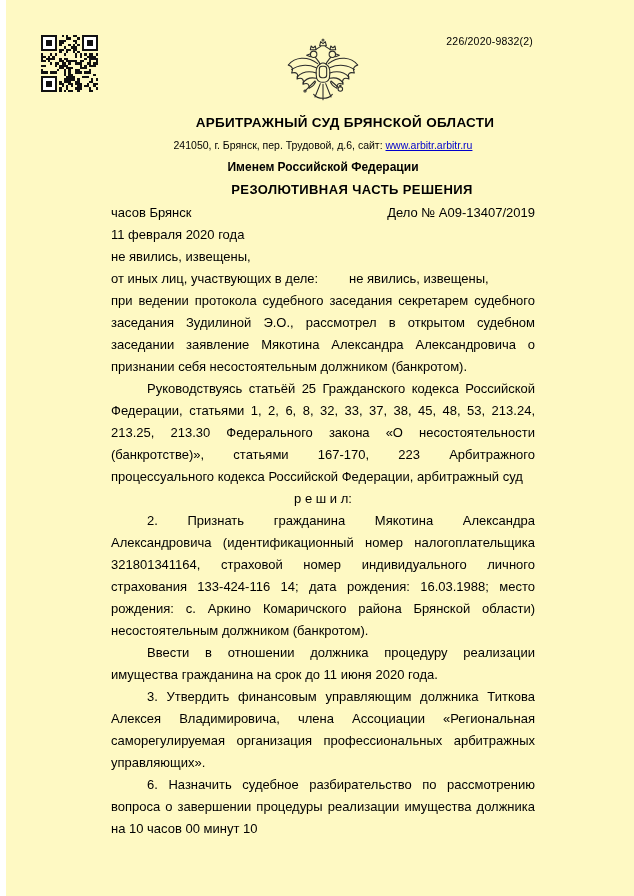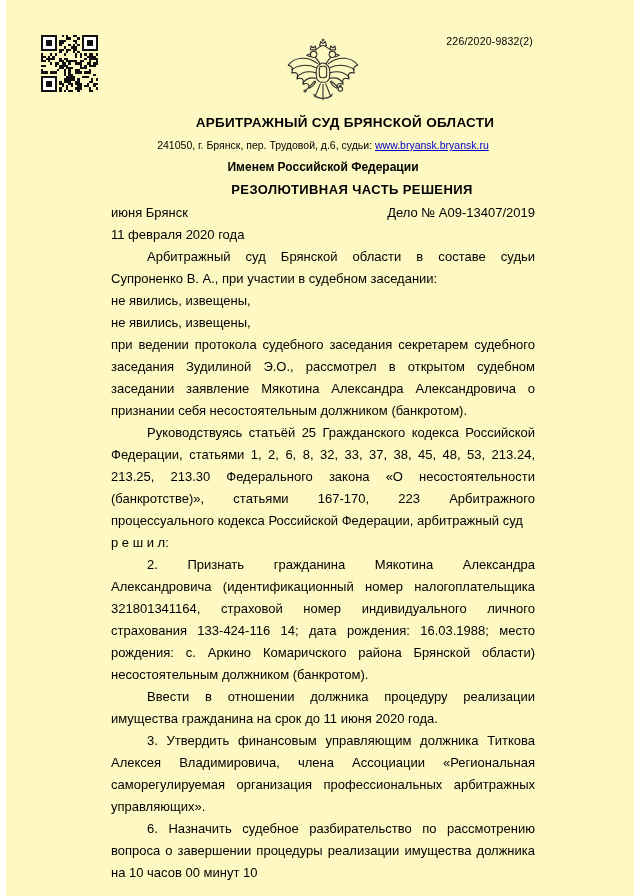--- a/index.html
+++ b/index.html
@@ -72,21 +72,21 @@
     position: absolute;
     left: 105px; right: 105px; top: 202px;
     font-size: 13px;
     line-height: 22px;
   }
   .row-meta { display: flex; justify-content: space-between; }
   .content p { margin: 0; text-align: justify; }
   .content p.indent { text-indent: 36px; }
   .party-row { display: flex; }
   .party-row .label { flex: 0 0 238px; }
-  .resolved { text-align: left; }
+  .resolved { text-align: center; }
 </style>
 </head>
 <body>
 
 <div class="page">
 
   <div class="qr">
     <svg id="qr-svg" viewBox="0 0 25 25" shape-rendering="crispEdges" aria-hidden="true">
         <rect x="9" y="0" width="1" height="1" fill="#111"></rect>
         <rect x="11" y="0" width="1" height="1" fill="#111"></rect>
@@ -339,40 +339,40 @@
         <path d="M72 64 L82.5 73"></path>
         <circle cx="86" cy="76" r="3.4"></circle>
         <path d="M86 72.6 v-2.6 M84.6 71.3 h2.8"></path>
       </g>
     </svg>
   </div>
 
   <div class="court-name">АРБИТРАЖНЫЙ СУД БРЯНСКОЙ ОБЛАСТИ</div>
 
   <div class="address">
-    <span>241050, г. Брянск, пер. Трудовой, д.6, судьи: </span><a class="site">www.bryansk.bryansk.ru</a>
+    <span>241050, г. Брянск, пер. Трудовой, д.6, сайт: </span><a class="site">www.arbitr.arbitr.ru</a>
   </div>
 
   <div class="in-name">Именем Российской Федерации</div>
 
   <div class="doc-title">РЕЗОЛЮТИВНАЯ ЧАСТЬ РЕШЕНИЯ</div>
 
   <div class="content">
     <div class="row-meta">
-      <span>июня Брянск</span>
+      <span>часов Брянск</span>
       <span>Дело № А09-13407/2019</span>
     </div>
     <div>11 февраля 2020 года</div>
 
-    <p class="indent">Арбитражный суд Брянской области в составе судьи Супроненко В. А., при участии в судебном заседании:</p>
 
     <div class="party-row">
       <span>не явились, извещены,</span>
     </div>
     <div class="party-row">
+      <span class="label">от иных лиц, участвующих в деле:</span>
       <span>не явились, извещены,</span>
     </div>
 
     <p>при ведении протокола судебного заседания секретарем судебного заседания Зудилиной Э.О., рассмотрел в открытом судебном заседании заявление Мякотина Александра Александровича о признании себя несостоятельным должником (банкротом).</p>
     <p class="indent">Руководствуясь статьёй 25 Гражданского кодекса Российской Федерации, статьями 1, 2, 6, 8, 32, 33, 37, 38, 45, 48, 53, 213.24, 213.25, 213.30 Федерального закона «О несостоятельности (банкротстве)», статьями 167-170, 223 Арбитражного процессуального кодекса Российской Федерации, арбитражный суд</p>
 
     <div class="resolved">р е ш и л:</div>
 
     <p class="indent">2. Признать гражданина Мякотина Александра Александровича (идентификационный номер налогоплательщика 321801341164, страховой номер индивидуального личного страхования 133-424-116 14; дата рождения: 16.03.1988; место рождения: с. Аркино Комаричского района Брянской области) несостоятельным должником (банкротом).</p>
     <p class="indent">Ввести в отношении должника процедуру реализации имущества гражданина на срок до 11 июня 2020 года.</p>

